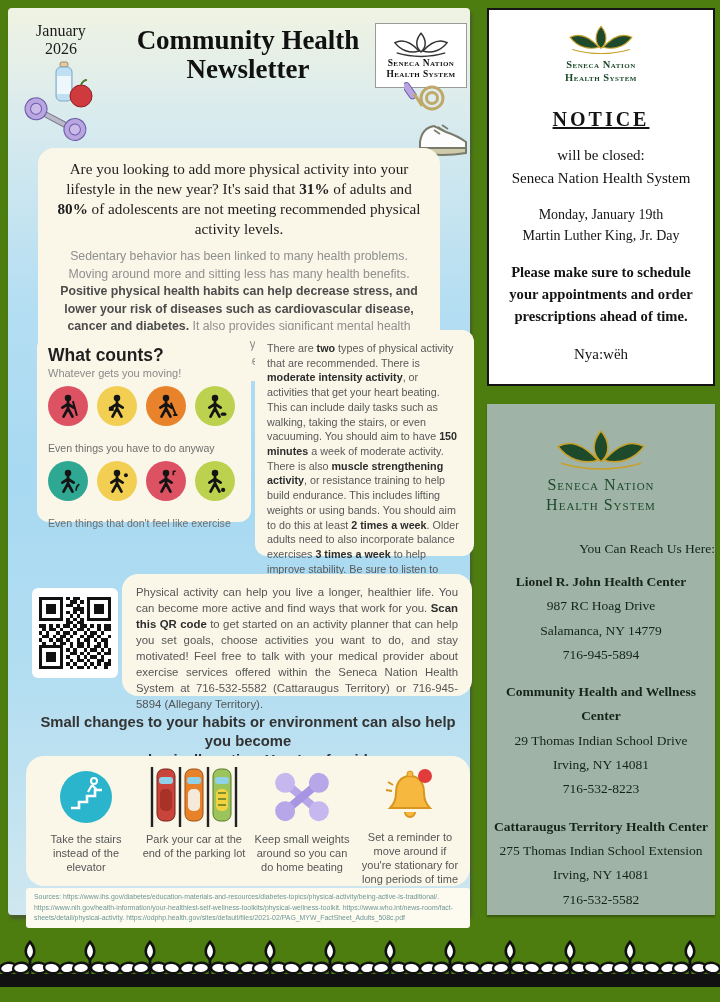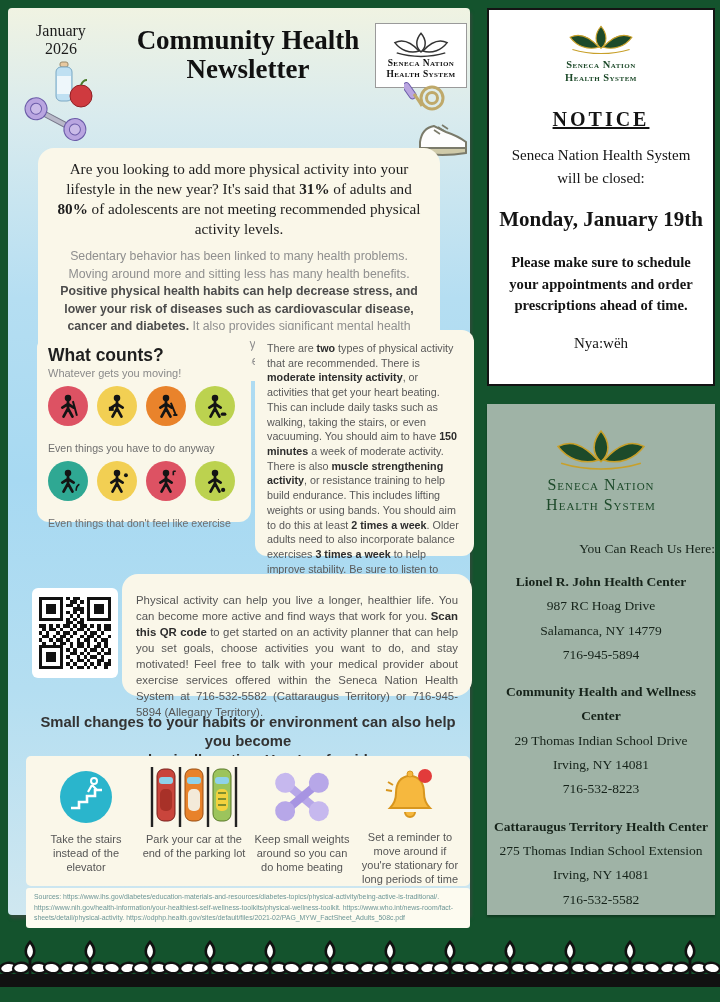--- a/index.html
+++ b/index.html
@@ -1,16 +1,16 @@
 <!DOCTYPE html>
 <html><head>
 <meta charset="utf-8">
 <style>
   html,body{margin:0;padding:0;background:#fff;}
-  .page{position:relative;width:720px;height:1002px;background:#14532d;overflow:hidden;
+  .page{position:relative;width:720px;height:1002px;background:#4d7c0f;overflow:hidden;
         font-family:"Liberation Sans",sans-serif;}
   .abs{position:absolute;}
   .serif{font-family:"Liberation Serif",serif;}
 
   
   .nl{left:8px;top:8px;width:462px;height:907px;border-radius:4px;
       background:linear-gradient(180deg,#f0f3e2 0%,#d9ebee 12%,#b5def2 32%,#a7d9f2 52%,#b4def1 75%,#cfe7f0 100%);
       box-shadow:2px 4px 3px rgba(70,70,70,.55);}
   .date{left:14px;top:14px;width:78px;text-align:center;font-size:16px;color:#1c1c1c;line-height:1.15;}
   .nl-title{left:96px;top:18px;width:288px;text-align:center;font-size:27px;font-weight:bold;color:#111;line-height:1.07;}
@@ -40,41 +40,41 @@
   .wc-cap{font-size:10.6px;color:#6f6f6f;margin-top:16px;}
 
   .act{left:247px;top:322px;width:219px;height:226px;border-radius:12px;padding:11px 12px;box-sizing:border-box;
        font-size:10.75px;line-height:1.37;color:#585858;}
   .act .b{font-weight:bold;color:#2d2d2d;margin-top:48px;}
 
   .qr-tile{left:24px;top:580px;width:86px;height:90px;background:#fff;border-radius:6px;
            display:flex;align-items:center;justify-content:center;}
   .qr{width:72px;height:72px;display:grid;grid-template-columns:repeat(21,1fr);grid-template-rows:repeat(21,1fr);}
   .qr div{background:#fff;} .qr div.on{background:#111;}
-  .qr-box{left:114px;top:566px;width:350px;height:122px;border-radius:16px;padding:19px 14px;box-sizing:border-box;
+  .qr-box{left:114px;top:566px;width:350px;height:122px;border-radius:16px;padding:11px 14px;box-sizing:border-box;
           font-size:11.4px;line-height:1.4;color:#555;text-align:justify;}
   .qr-box .b{font-weight:bold;color:#2d2d2d;}
 
   .ideas{left:24px;top:705px;width:432px;text-align:center;font-size:14.8px;font-weight:bold;color:#333;line-height:1.3;}
-  .tips{left:18px;top:748px;width:444px;height:130px;border-radius:5px;display:flex;padding:10px 6px 0;box-sizing:border-box;}
+  .tips{left:18px;top:748px;width:444px;height:130px;border-radius:18px;display:flex;padding:10px 6px 0;box-sizing:border-box;}
   .tip{flex:1;text-align:center;display:flex;flex-direction:column;align-items:center;}
   .tip-icon{height:62px;display:flex;align-items:center;justify-content:center;}
   .tip-cap{font-size:11px;color:#555;line-height:1.28;margin-top:4px;max-width:104px;}
 
   .sources{left:18px;top:880px;width:444px;box-sizing:border-box;background:#fdfbf0;border-radius:3px;
            padding:4px 8px;font-size:6.9px;line-height:1.55;color:#6d9696;}
 
   
   .notice{left:487px;top:8px;width:228px;height:378px;background:#fff;border:2px solid #141414;
           box-sizing:border-box;text-align:center;color:#141414;}
   .n-logo{margin-top:14px;}
   .n-lname{font-size:10.5px;font-weight:bold;font-variant:small-caps;letter-spacing:.5px;color:#1d4a2a;line-height:1.2;}
   .n-title{margin-top:24px;font-size:20px;font-weight:bold;letter-spacing:3px;text-decoration:underline;}
   .n-closed{margin-top:13px;font-size:15px;line-height:1.5;padding:0 14px;}
-  .n-holiday{margin-top:15px;font-size:21px;font-weight:bold;line-height:1.5;}
+  .n-holiday{margin-top:15px;font-size:14px;font-weight:normal;line-height:1.5;}
   .n-please{margin-top:16px;font-size:14.6px;font-weight:bold;line-height:1.5;padding:0 8px;}
   .n-thanks{margin-top:18px;font-size:15px;}
 
   .contact{left:487px;top:404px;width:228px;height:511px;background:#9fb3a6;box-sizing:border-box;
            text-align:center;color:#16231a;box-shadow:0 2px 2px rgba(0,0,0,.3);}
   .c-logo{margin-top:24px;}
   .c-lname{font-size:16px;font-variant:small-caps;letter-spacing:1px;color:#1d4a2a;line-height:1.25;}
   .c-reach{margin-top:26px;font-size:13.5px;font-weight:normal;text-align:right;}
   .loc{margin-top:13px;font-size:13.5px;line-height:1.8;}
   .loc .ln0{font-weight:bold;}
@@ -759,25 +759,26 @@
       <svg width="66" height="31" viewBox="0 0 60 28">
         <g fill="#1d4a2a" stroke="#c8a02a" stroke-width="1">
             <use href="#lotus"></use>
           </g>
       </svg>
       <div class="n-lname">Seneca Nation</div>
       <div class="n-lname">Health System</div>
     </div>
     <div class="n-title">NOTICE</div>
     <div class="n-closed">
+      <div>will be closed:</div>
       <div>Seneca Nation Health System</div>
-      <div>will be closed:</div>
     </div>
     <div class="n-holiday">
       <div>Monday, January 19th</div>
+      <div>Martin Luther King, Jr. Day</div>
     </div>
     <div class="n-please">Please make sure to schedule your appointments and order prescriptions ahead of time.</div>
     <div class="n-thanks">Nya:wëh</div>
   </div>
 
   <div class="abs contact serif">
     <div class="c-logo">
       <svg width="92" height="43" viewBox="0 0 60 28">
         <g fill="#1d4a2a" stroke="#c8a02a" stroke-width="1">
             <use href="#lotus"></use>

